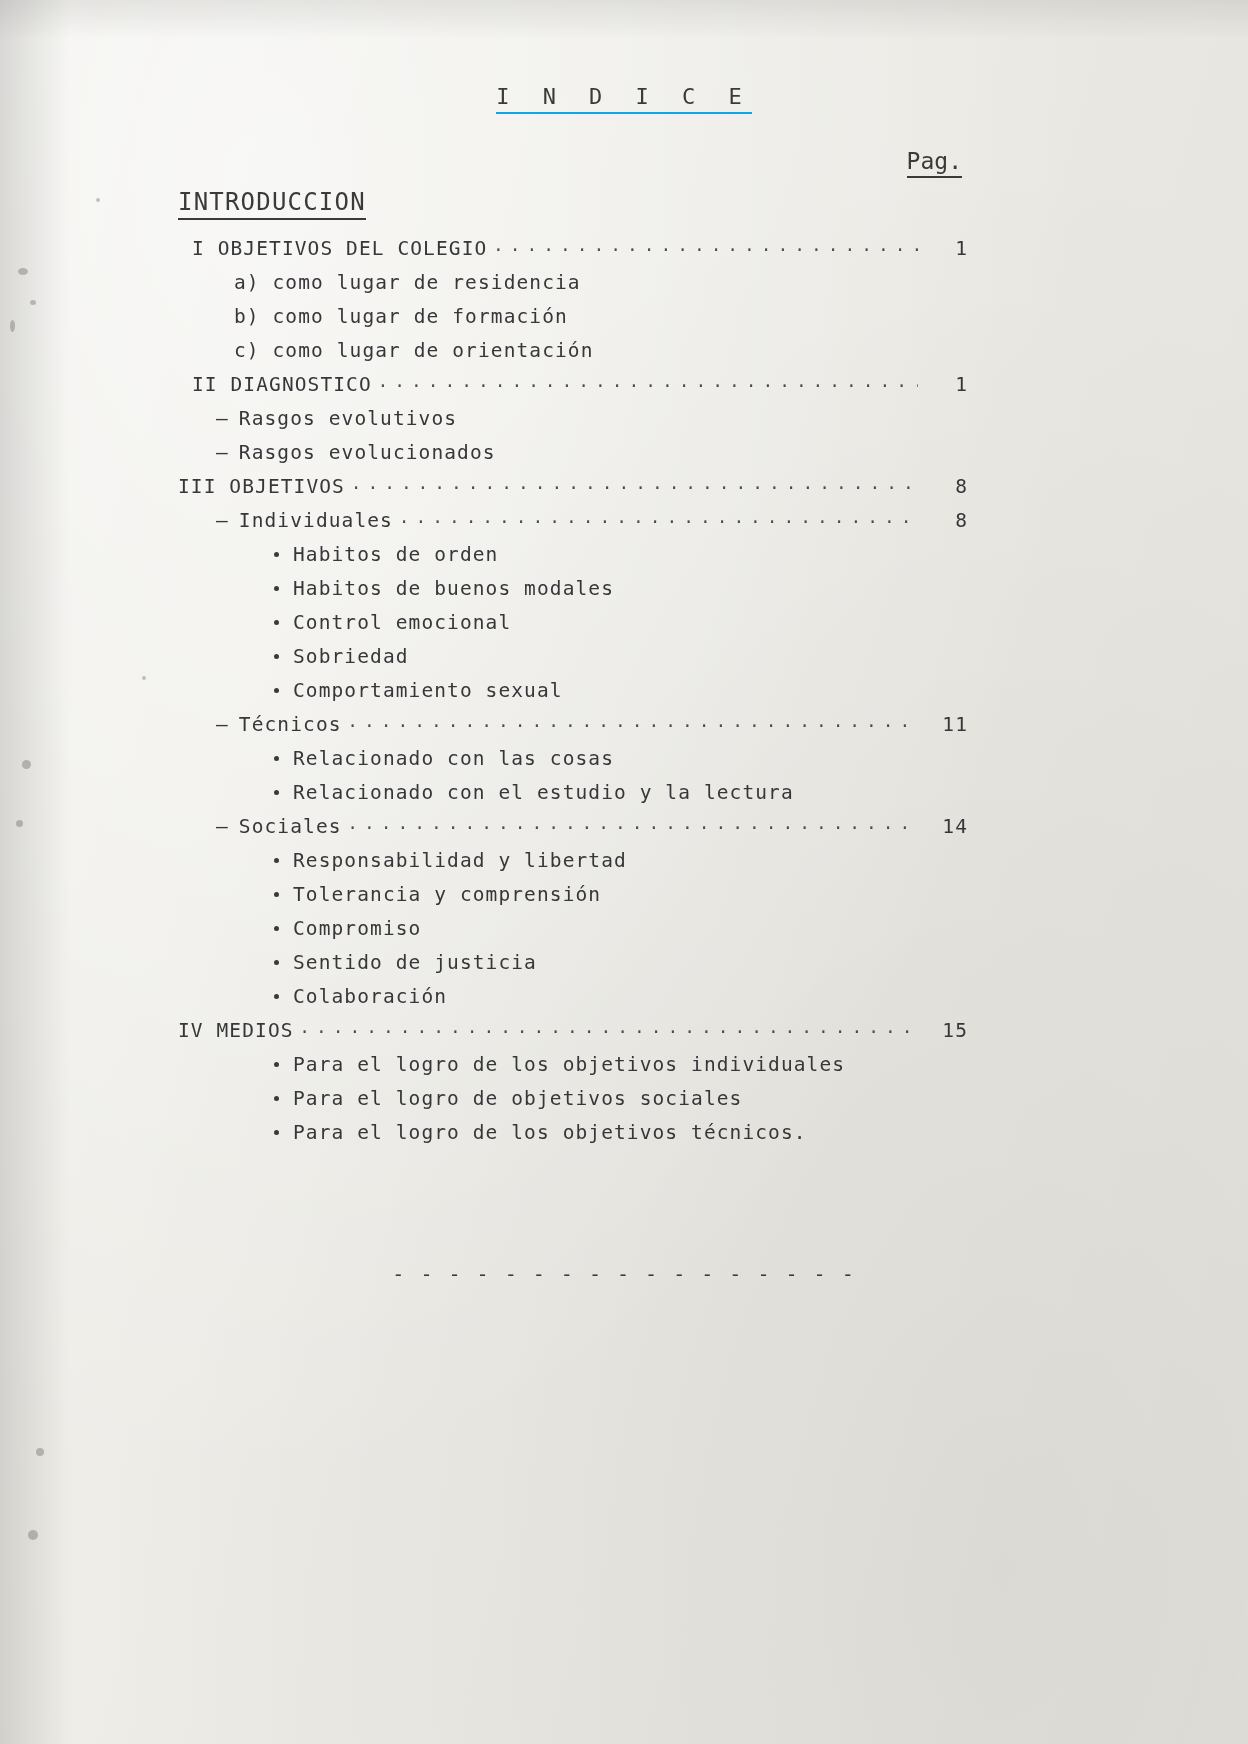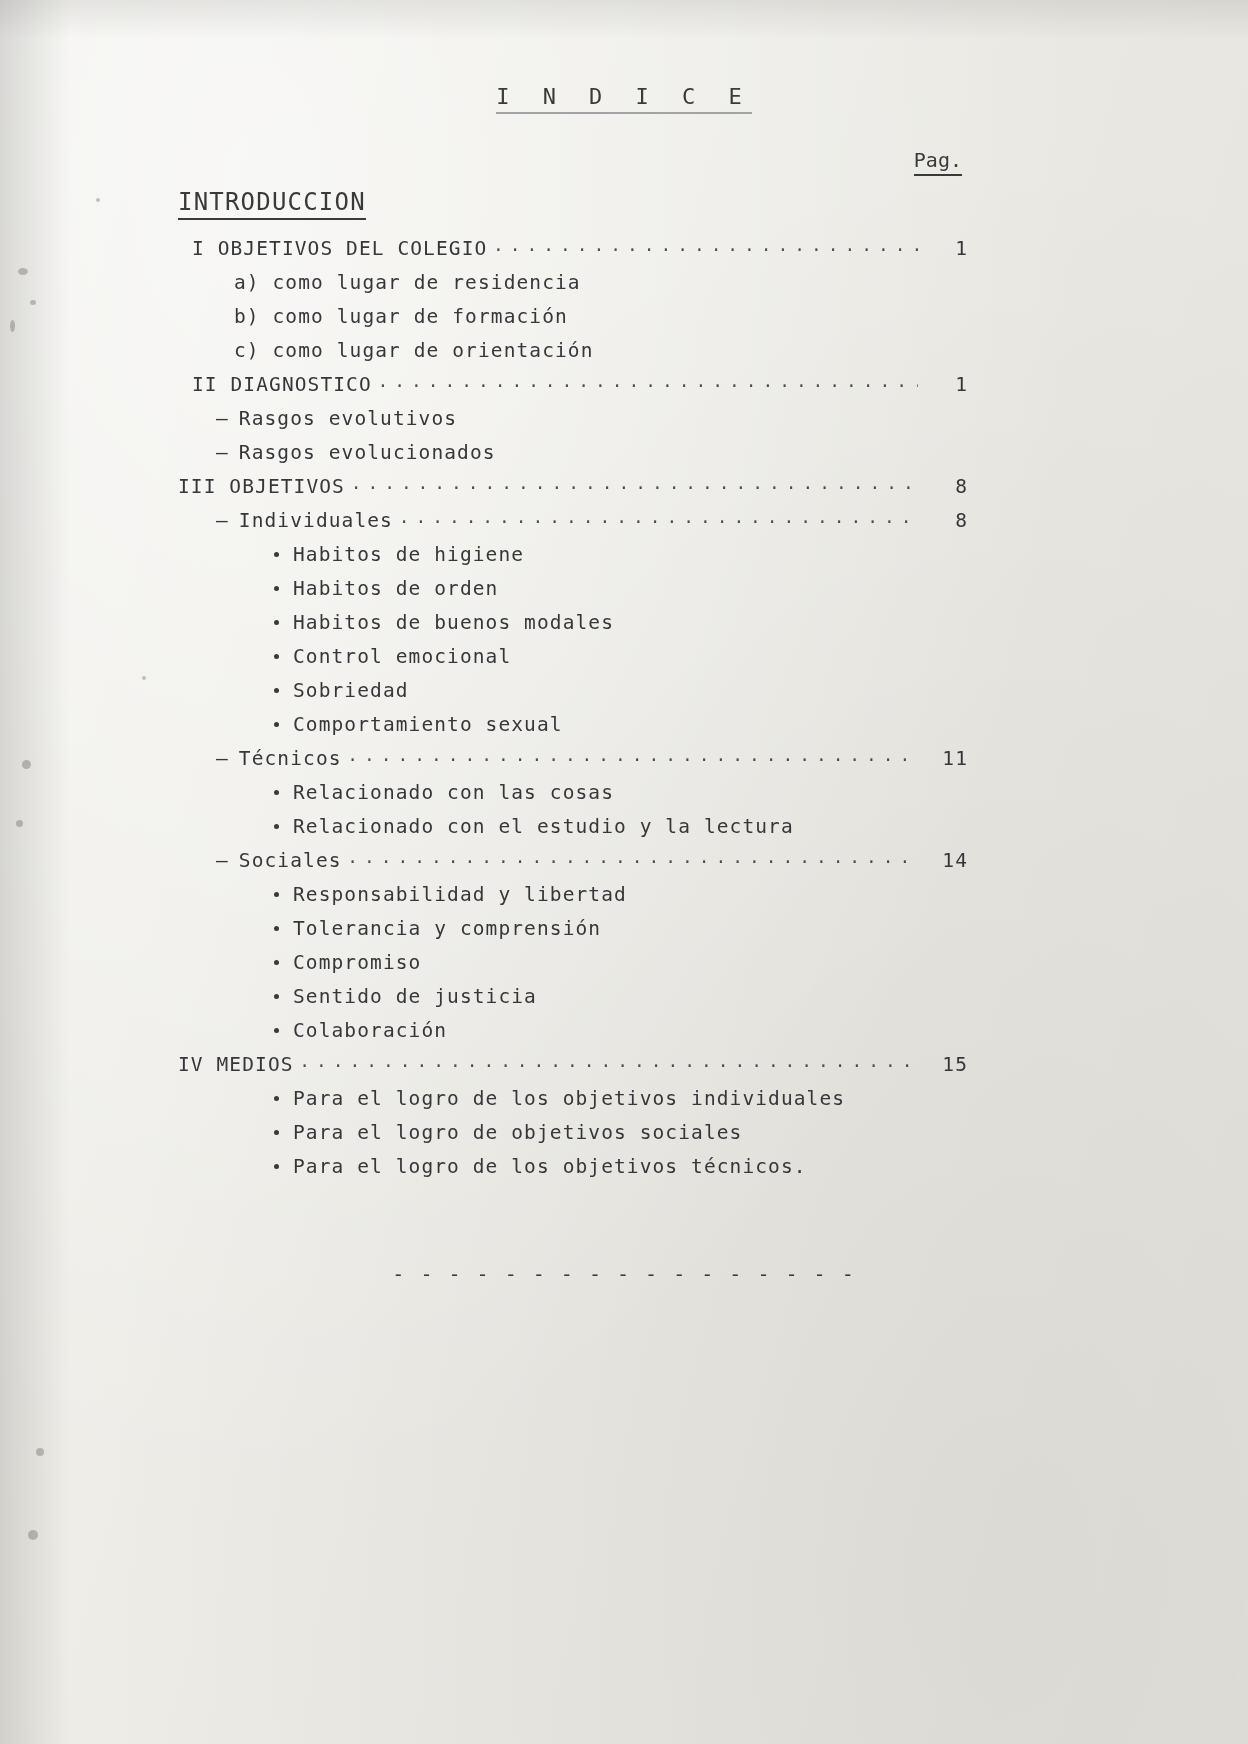--- a/index.html
+++ b/index.html
@@ -47,28 +47,28 @@
     position: absolute;
     top: 84px;
     left: 0;
     width: 100%;
     text-align: center;
     font-size: 22px;
     letter-spacing: 10px;
     color: #3a3a38;
   }
   .title span {
-    border-bottom: 2px solid #a3a3a3;
+    border-bottom: 2px solid #0ea5e9;
     padding-bottom: 3px;
   }
   .pag {
     position: absolute;
     top: 148px;
     right: 286px;
-    font-size: 20px;
+    font-size: 23px;
     color: #3a3a38;
   }
   .pag span {
     border-bottom: 2px solid #3a3a38;
     padding-bottom: 2px;
   }
   .intro {
     position: absolute;
     top: 188px;
     left: 178px;
@@ -218,25 +218,20 @@
         <div class="label"><span>III OBJETIVOS</span></div>
         <div class="leader">................................................................................</div>
         <div class="page">8</div>
       </div>
       <div class="row lvl-dash">
         <div class="label"><span class="dash-mark">–</span><span>Individuales</span></div>
         <div class="leader">................................................................................</div>
         <div class="page">8</div>
       </div>
       <div class="row lvl-bullet no-leader">
-        <div class="label"><span class="bullet-dot"></span><span>Habitos de higiene</span></div>
-        <div class="leader">................................................................................</div>
-        <div class="page"></div>
-      </div>
-      <div class="row lvl-bullet no-leader">
         <div class="label"><span class="bullet-dot"></span><span>Habitos de orden</span></div>
         <div class="leader">................................................................................</div>
         <div class="page"></div>
       </div>
       <div class="row lvl-bullet no-leader">
         <div class="label"><span class="bullet-dot"></span><span>Habitos de buenos modales</span></div>
         <div class="leader">................................................................................</div>
         <div class="page"></div>
       </div>
       <div class="row lvl-bullet no-leader">

